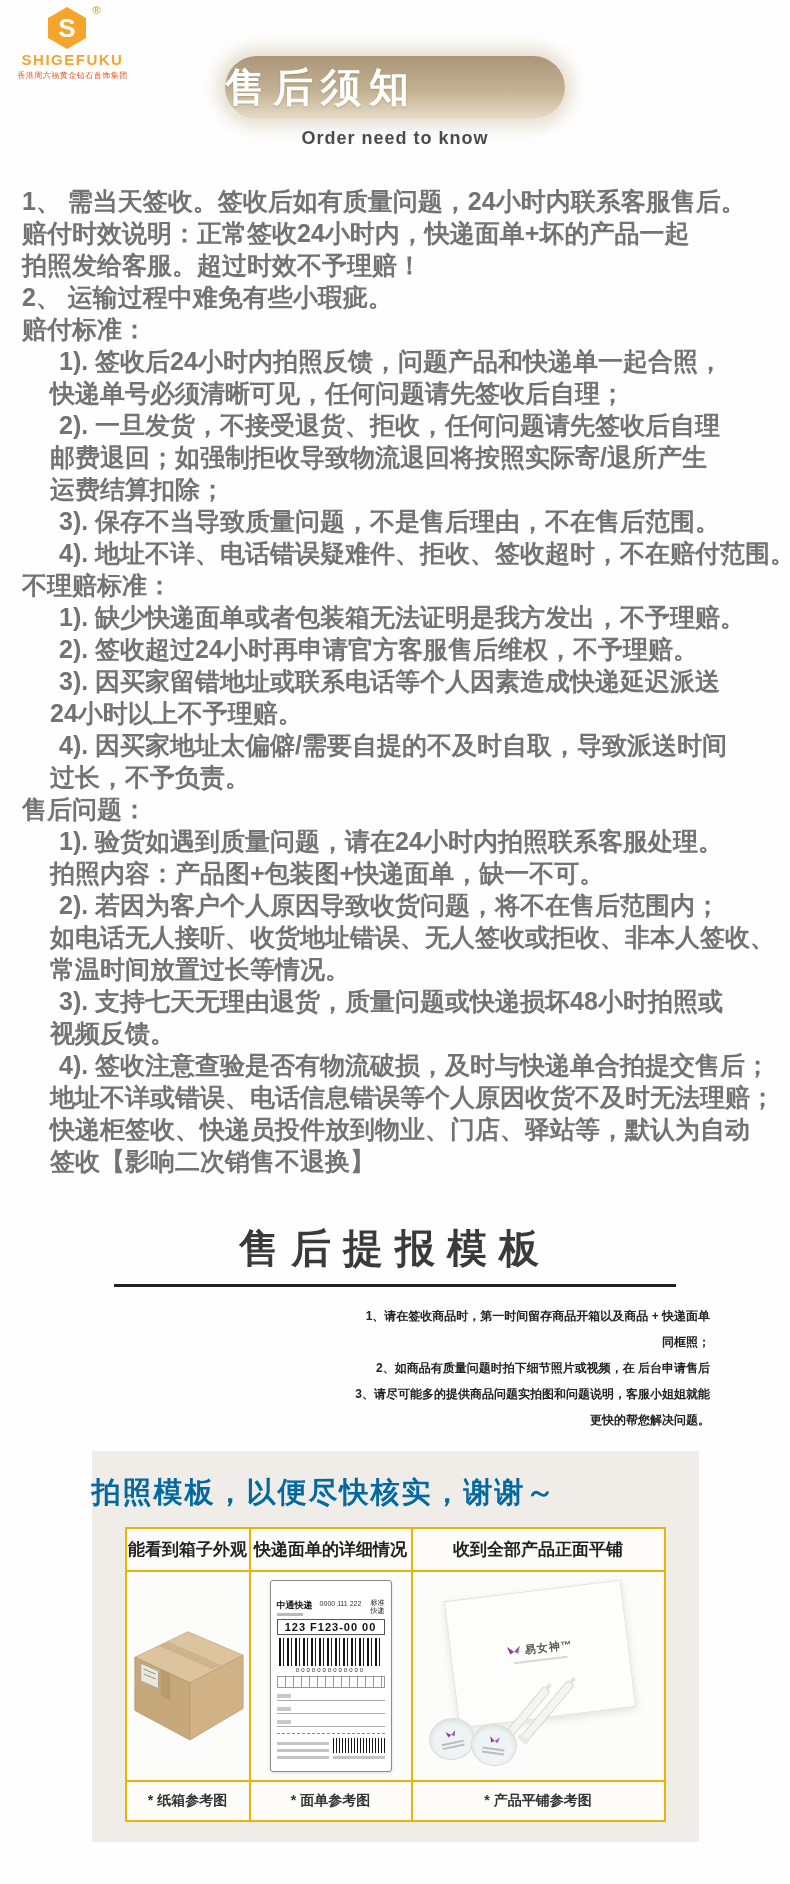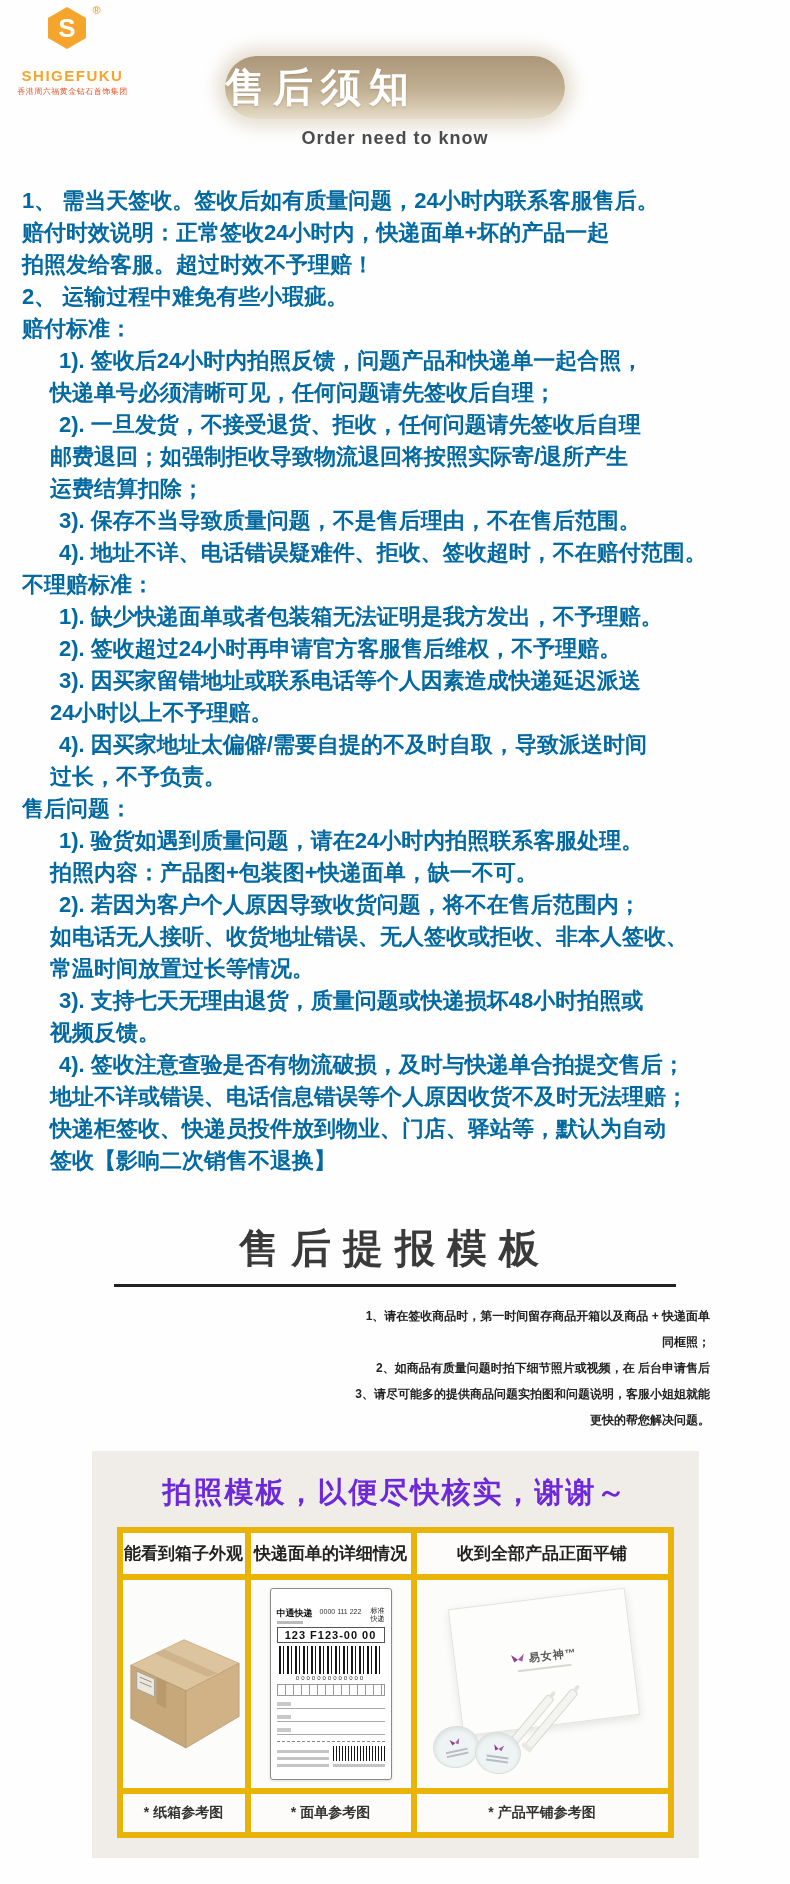--- a/index.html
+++ b/index.html
@@ -3,48 +3,48 @@
 <meta charset="utf-8">
 <style>
   html,body{margin:0;padding:0;background:#ffffff;}
   .page{position:relative;width:790px;height:1884px;margin:0 auto;background:#fefefe;overflow:hidden;
         font-family:"Liberation Sans","DejaVu Sans",sans-serif;color:#1d1d1d;}
 
   
   .logo{position:absolute;top:5px;left:10px;width:125px;text-align:center;}
   .logo-row{display:flex;justify-content:center;align-items:flex-start;gap:2px;}
   .logo .reg{color:#f5a42c;font-size:11px;font-weight:bold;line-height:10px;}
-  .logo-name{color:#f5a42c;font-weight:bold;font-size:15px;letter-spacing:1.5px;margin-top:16px;}
+  .logo-name{color:#f5a42c;font-weight:bold;font-size:15px;letter-spacing:1.5px;margin-top:0;}
   .logo-tagline{color:#e2572b;font-size:8px;letter-spacing:.5px;margin-top:2px;white-space:nowrap;}
 
   
   .banner{width:340px;height:63px;margin:56px auto 8px;border-radius:32px;
           background:linear-gradient(180deg,#ab9678 0%,#c3b193 55%,#e6dcc8 100%);
           box-shadow:0 0 16px 8px rgba(196,178,146,.40);
           display:flex;align-items:center;justify-content:flex-start;}
   .banner span{color:#ffffff;font-size:40px;font-weight:bold;letter-spacing:8px;text-shadow:0 1px 2px rgba(120,100,70,.35);}
   .banner-sub{margin-top:9px;text-align:center;color:#4b4b4b;font-size:18px;font-weight:600;letter-spacing:1px;}
 
   
-  .notice{margin:36px 18px 0 22px;font-size:22px;line-height:32px;font-weight:600;color:#0369a1;}
+  .notice{margin:36px 18px 0 22px;font-size:25px;line-height:32px;font-weight:600;color:#737373;}
   .nline{white-space:nowrap;}
   .ind0{margin-left:0;}
   .ind1{margin-left:37px;}
   .ind2{margin-left:28px;}
 
   
   .template h2{margin:44px 0 0;text-align:center;font-size:40px;font-weight:600;color:#3a3a3a;letter-spacing:12px;}
   .rule{width:562px;height:3px;background:#222222;margin:8px auto 0;}
   .notes{margin:16px 80px 0 100px;font-size:12px;line-height:26px;font-weight:600;color:#222222;text-align:right;}
 
   
   .panel{width:607px;margin:18px auto 0;background:#f0ede8;padding:22px 0 20px;}
-  .panel h3{margin:0;text-align:center;font-size:29px;font-weight:bold;color:#6d28d9;letter-spacing:2px;}
+  .panel h3{margin:0;font-size:29px;font-weight:bold;color:#0369a1;letter-spacing:2px;}
   .photo-table{width:527px;margin:14px auto 0;border-collapse:collapse;background:#fdfcfa;table-layout:fixed;}
-  .photo-table th,.photo-table td{border:6px solid #eab308;}
+  .photo-table th,.photo-table td{border:2px solid #eab308;}
   .photo-table th{font-size:17px;font-weight:bold;color:#222;padding:9px 1px;white-space:nowrap;}
   .col1{width:120px;} .col2{width:158px;font-family:Liberation Serif, serif;} .col3{width:249px;}
   .imgcell{height:208px;vertical-align:middle;padding:0;background:#fcfcfb;}
   .caption{font-size:14px;font-weight:600;color:#333;text-align:center;padding:10px 8px;}
 
   
   .boxwrap{display:flex;justify-content:center;align-items:center;height:100%;}
 
   
   .slabel{width:122px;height:192px;margin:0 auto;background:#ffffff;border:1px solid #8a8a8a;border-radius:3px;

